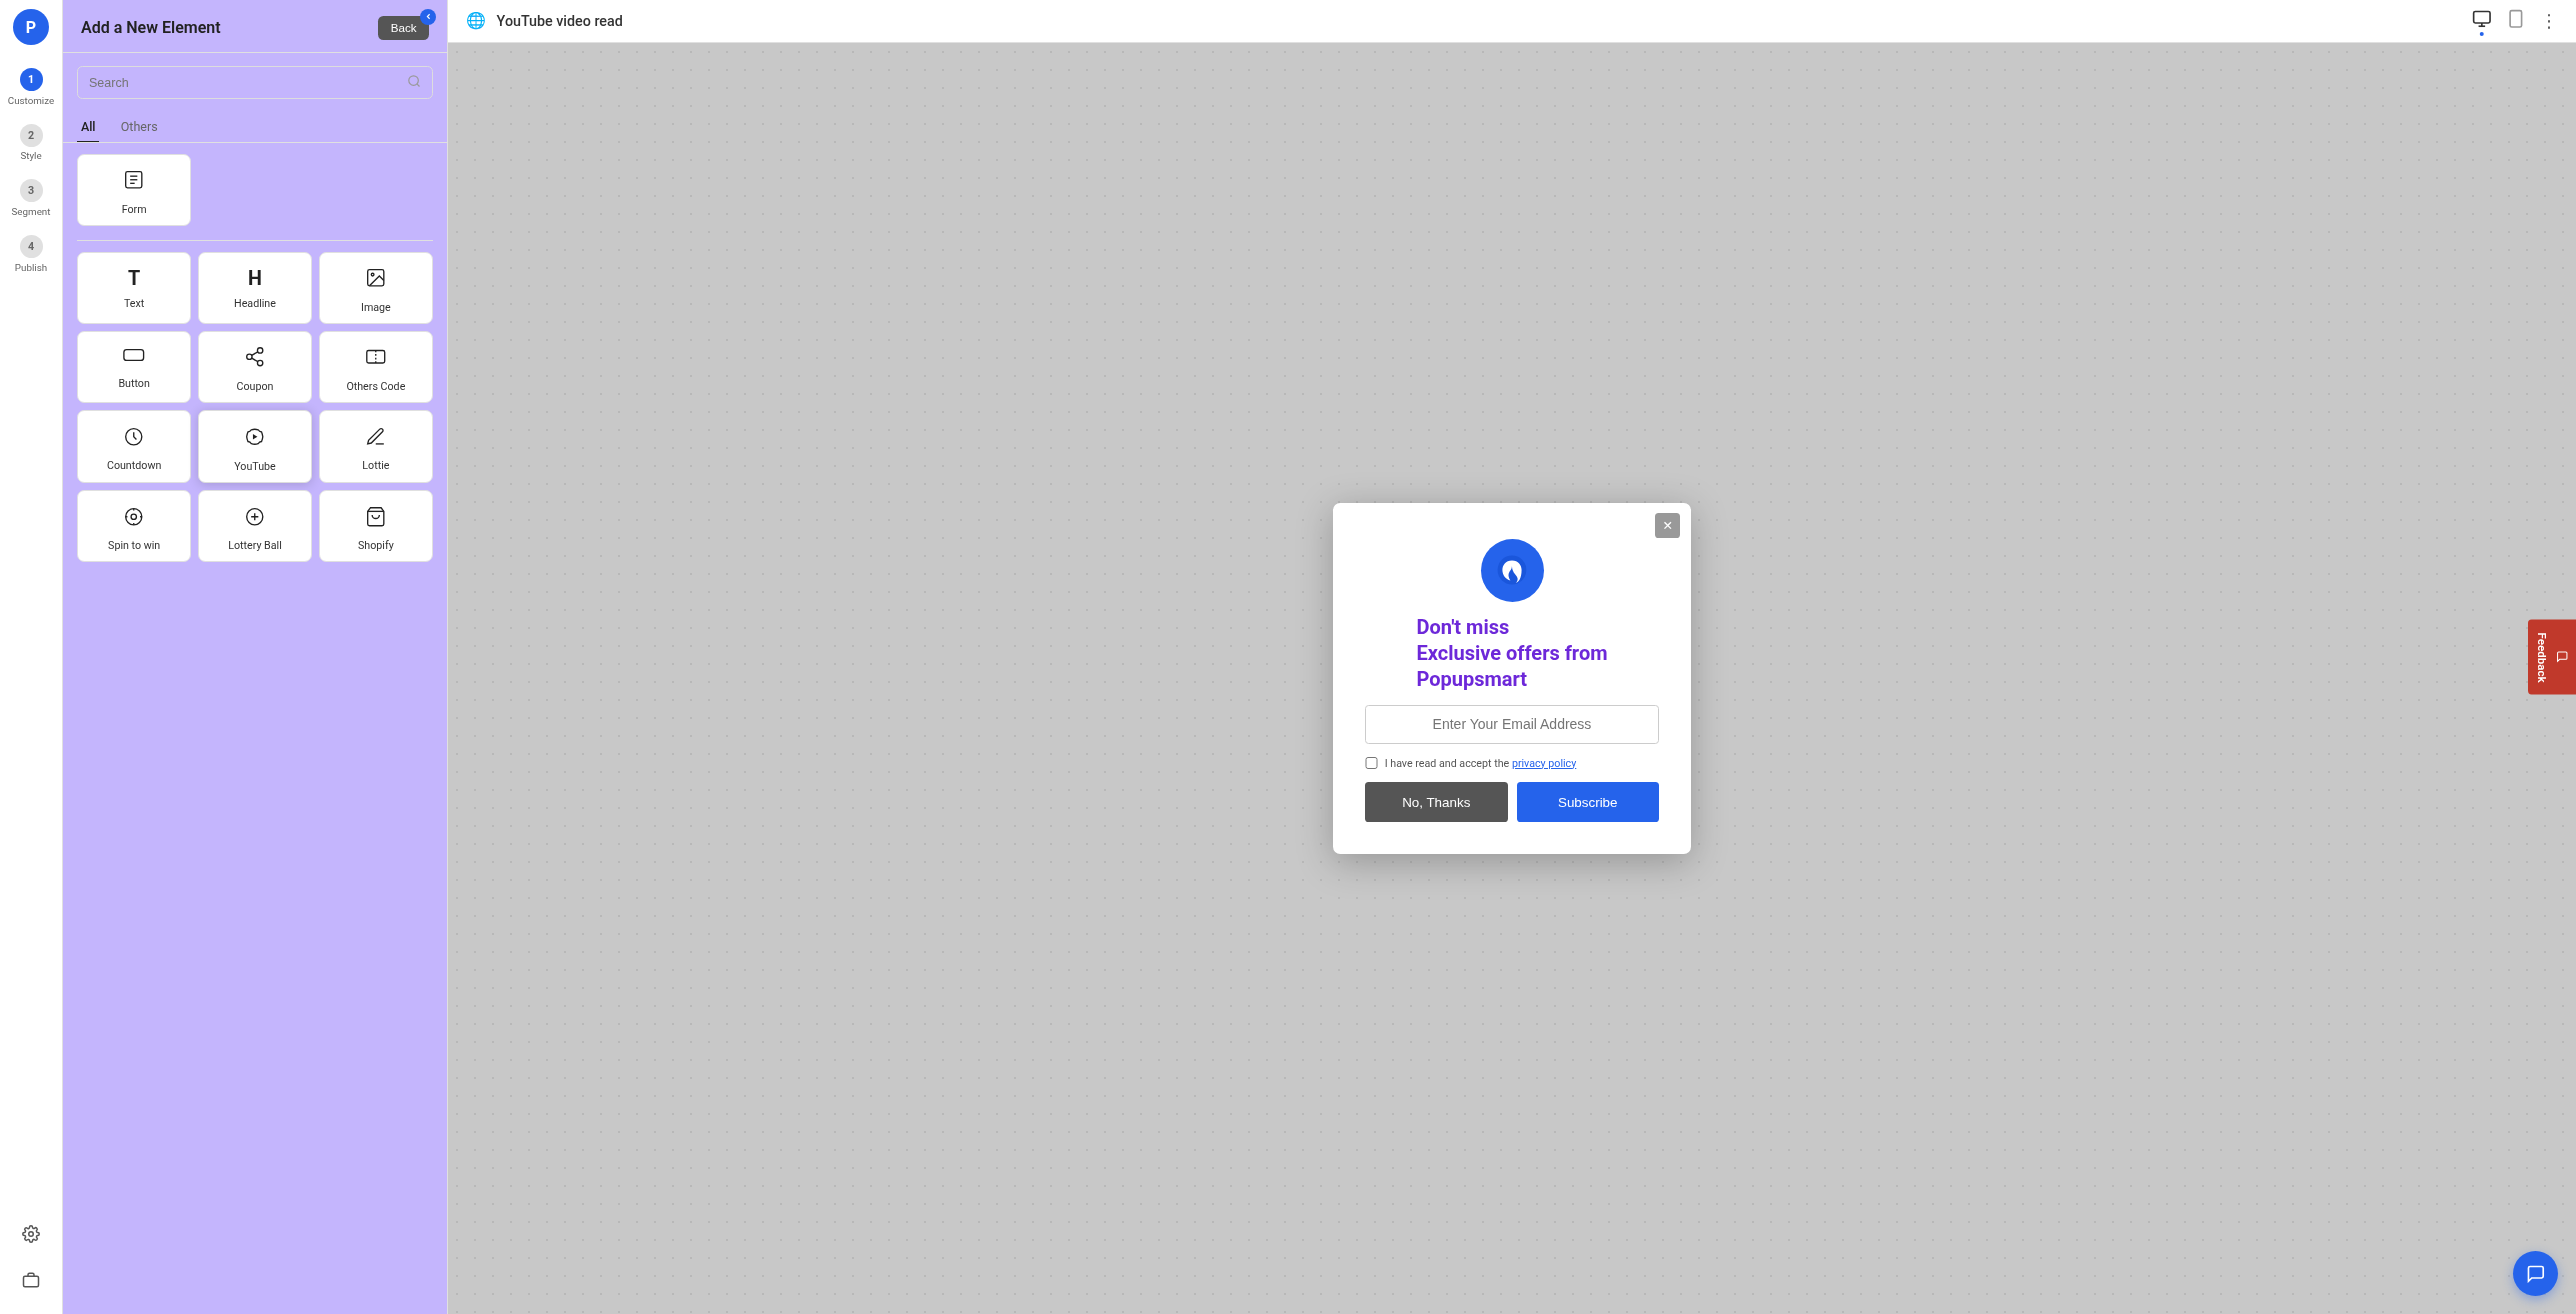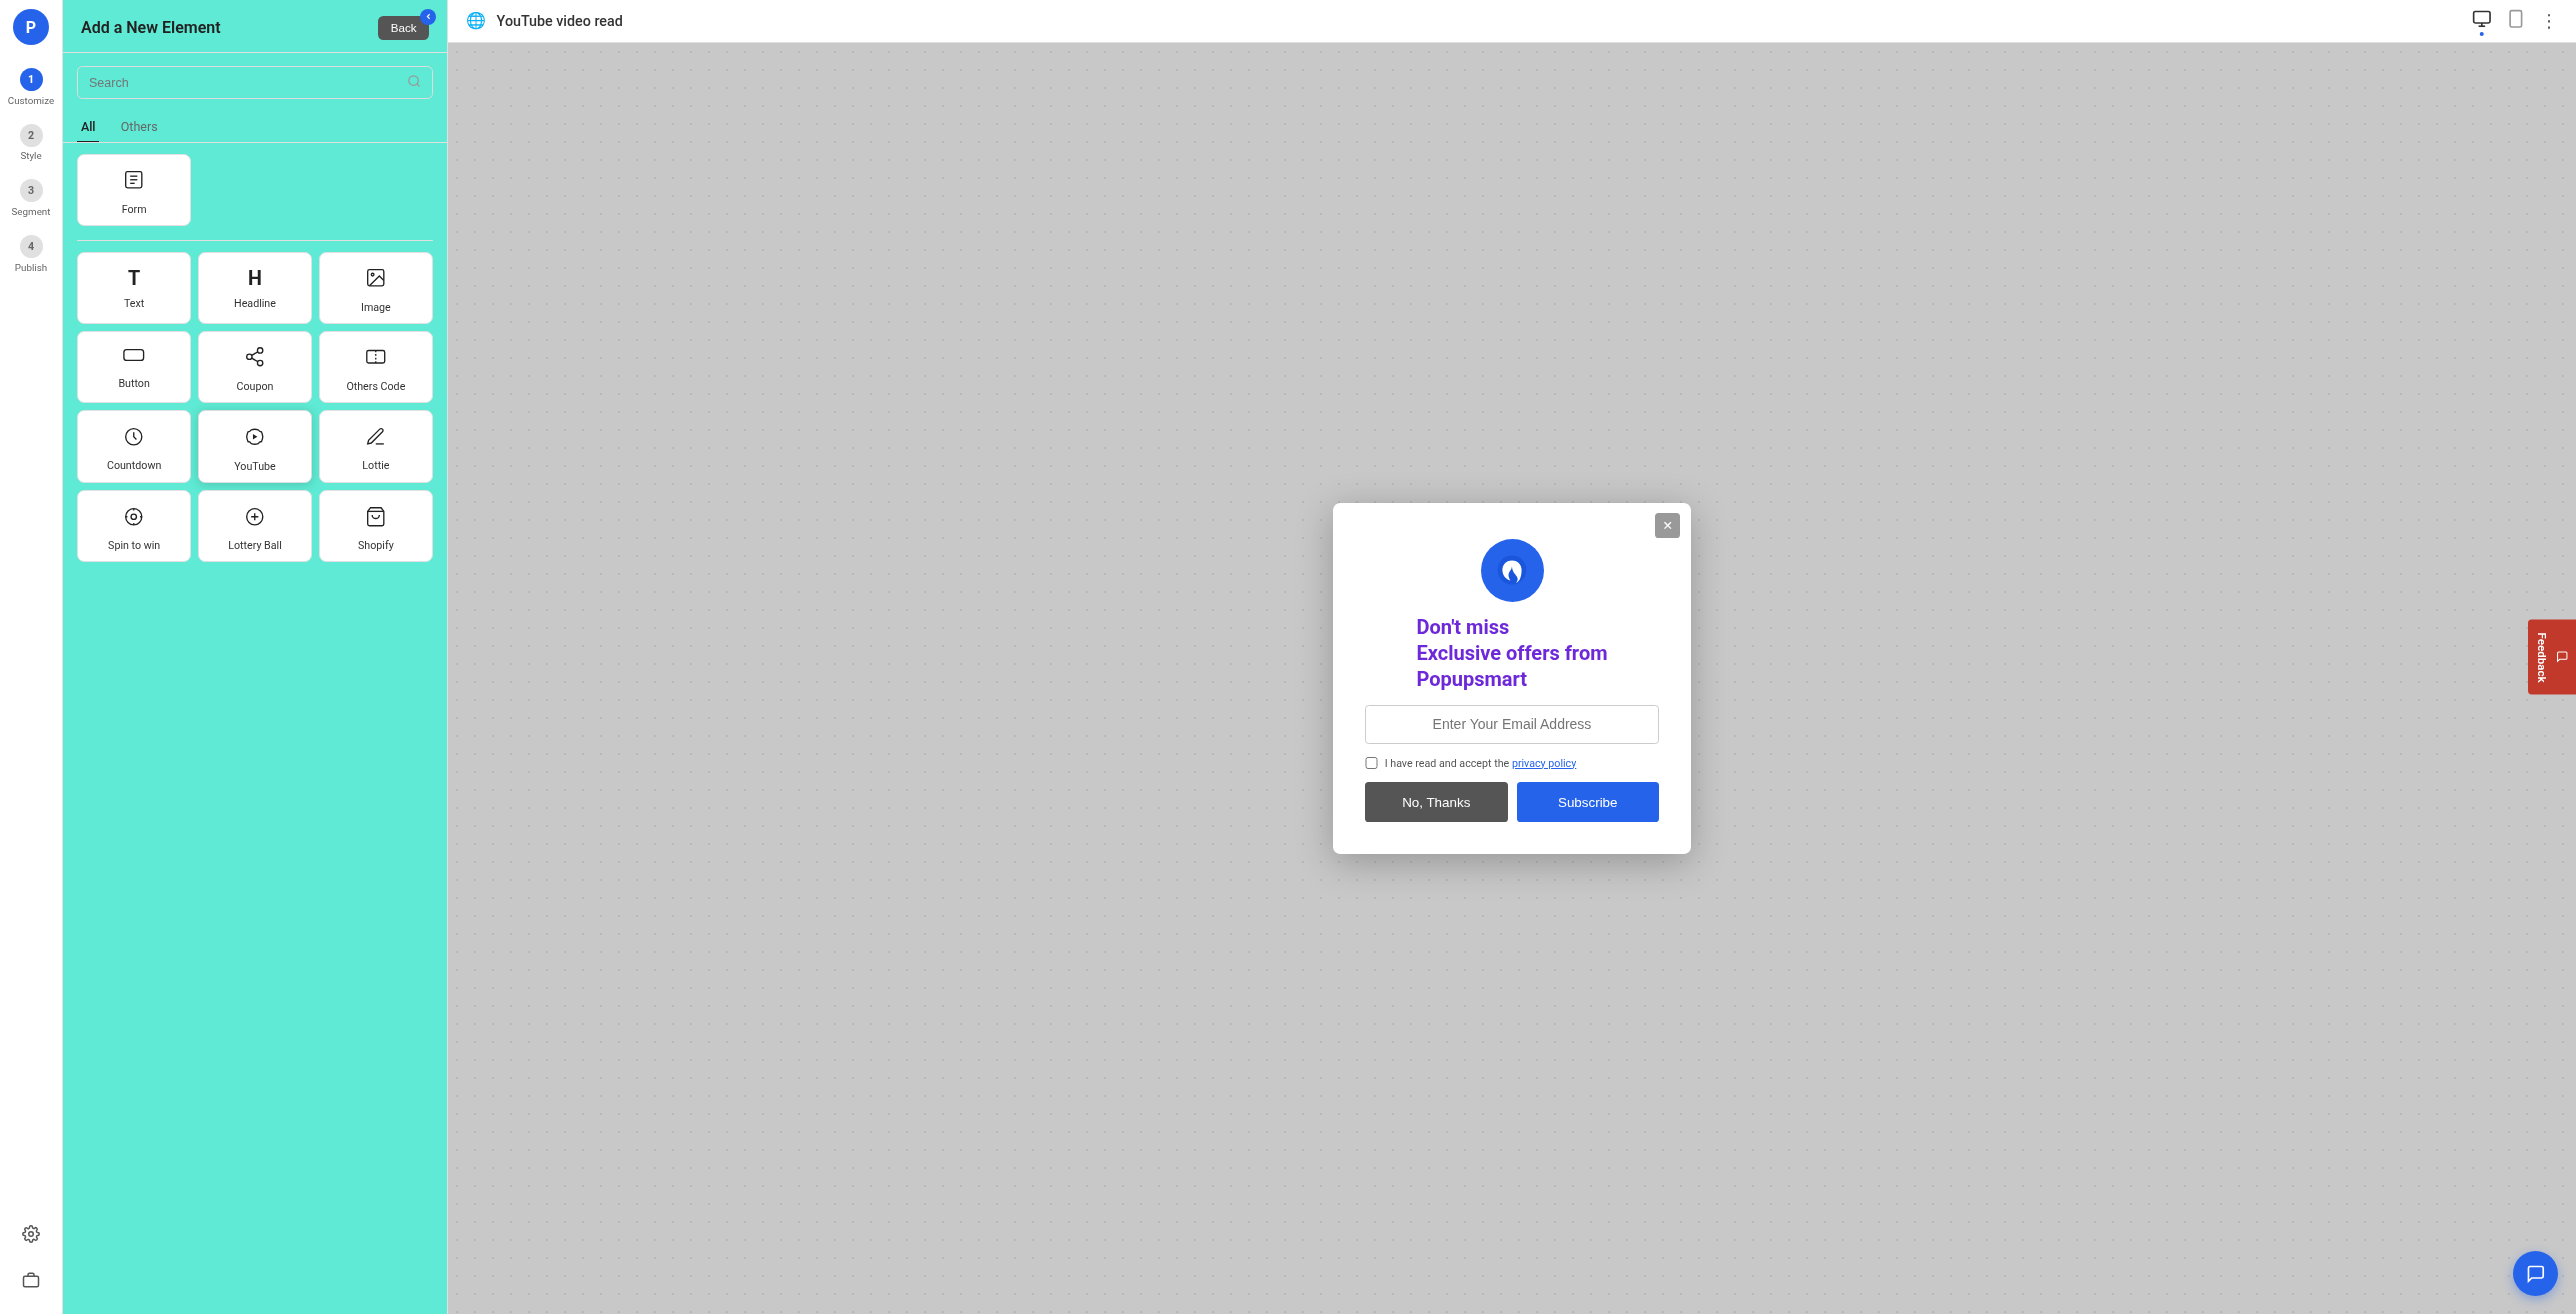--- a/index.html
+++ b/index.html
@@ -42,21 +42,21 @@
       display: flex; align-items: center; justify-content: center;
       font-size: 10.7px; font-weight: bold; color: #666;
       margin-bottom: 3.6px;
     }
     .nav-bottom { margin-top: auto; padding-bottom: 18px; display: flex; flex-direction: column; align-items: center; gap: 14.3px; }
     .nav-icon-btn { width: 32px; height: 32px; display: flex; align-items: center; justify-content: center; cursor: pointer; color: #555; font-size: 16px; }
 
     
     .sidebar {
       width: 385px;
-      background: #5eead4;
+      background: #c4b5fd;
       border-right: 0.9px solid #e0e0e0;
       display: flex;
       flex-direction: column;
       overflow: hidden;
     }
     .sidebar-header {
       display: flex; align-items: center; justify-content: space-between;
       padding: 16px 18px 12.5px;
       border-bottom: 0.9px solid #e0e0e0;
     }

